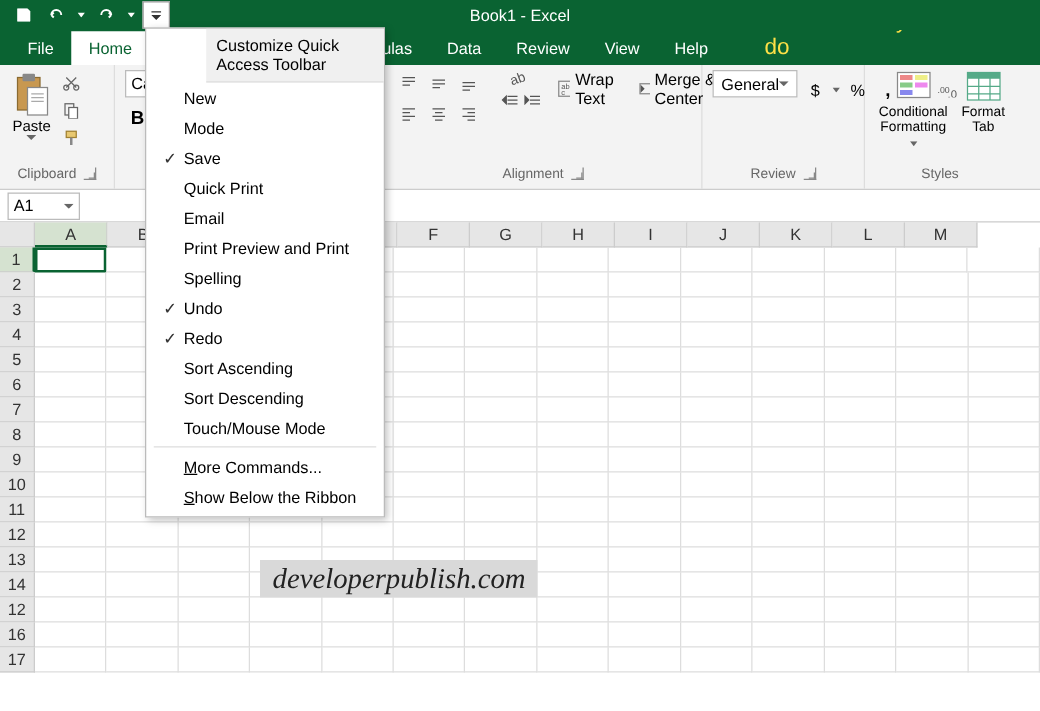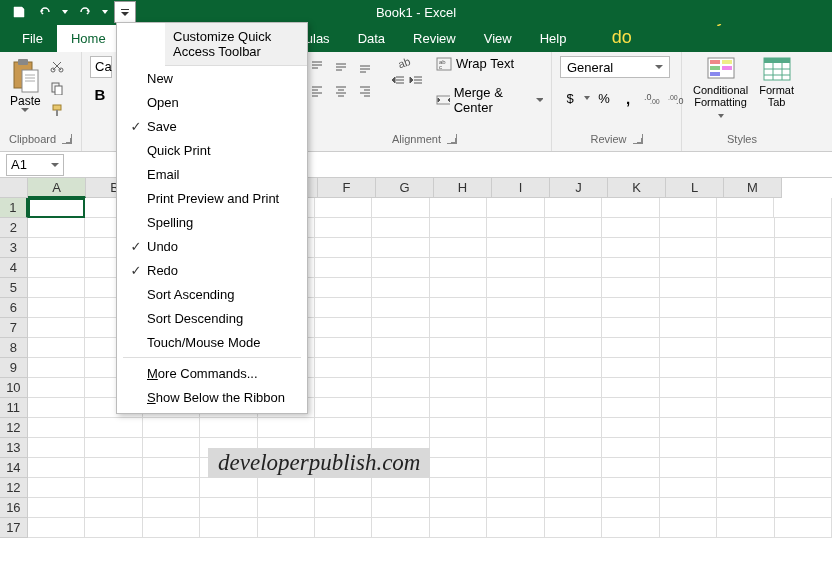--- a/index.html
+++ b/index.html
@@ -22,21 +22,21 @@
 .group-content { display: flex; align-items: flex-start; gap: 4px; flex: 1; }
 .clipboard-paste { display: flex; flex-direction: column; align-items: center; cursor: pointer; padding: 2px; }
 .paste-icon { width: 30px; height: 36px; }
 .small-btn { width: 20px; height: 20px; display: flex; align-items: center; justify-content: center; cursor: pointer; }
 .vert-btns { display: flex; flex-direction: column; gap: 2px; }
 .bold-btn { font-weight: bold; font-size: 15px; cursor: pointer; display: flex; align-items: center; width: 20px; height: 20px; justify-content: center; }
 .font-box { border: 1px solid #bbb; background: #fff; padding: 2px 4px; font-size: 13px; height: 22px; width: 22px; }
 .align-grid { display: grid; grid-template-columns: repeat(3, 22px); grid-template-rows: repeat(2, 22px); gap: 2px; }
 .align-btn { display: flex; align-items: center; justify-content: center; cursor: pointer; }
 .indent-btns { display: flex; gap: 2px; margin-left: 4px; }
-.wrap-merge { display: flex; flex-direction: column; gap: 14px; margin-left: 8px; }
+.wrap-merge { display: flex; flex-direction: row; gap: 14px; margin-left: 8px; }
 .wrap-btn { display: flex; align-items: center; gap: 4px; font-size: 13px; cursor: pointer; }
 .number-box { border: 1px solid #bbb; background: #fff; padding: 2px 6px; font-size: 13px; width: 110px; display: flex; justify-content: space-between; align-items: center; height: 22px; }
 .num-btns { display: flex; gap: 4px; margin-top: 6px; }
 .styles-content { display: flex; gap: 8px; }
 .style-btn { display: flex; flex-direction: column; align-items: center; font-size: 11px; text-align: center; cursor: pointer; }
 .style-icon { width: 30px; height: 28px; }
 .launcher { width: 10px; height: 10px; border: 1px solid #888; border-top: none; border-left: none; position: relative; }
 .launcher::after { content: ''; position: absolute; width: 4px; height: 4px; border-right: 1px solid #888; border-bottom: 1px solid #888; right: 0; bottom: 0; }
 
 .formula-bar { height: 26px; border-bottom: 1px solid #ccc; display: flex; align-items: center; }
@@ -114,21 +114,21 @@
   <div class="tell-me">
     <svg width="14" height="14">
         <circle cx="7" cy="5" r="4" fill="none" stroke="#fff"></circle>
         <path stroke="#fff" d="M5 9v2h4V9"></path>
       </svg>
     <span>Tell me what you want to do</span>
   </div>
 </div>
 
 <div class="ribbon">
-  <div class="ribbon-group" style="width:82px">
+  <div class="ribbon-group" style="width:92px">
     <div class="group-content">
       <div class="clipboard-paste">
         <svg class="paste-icon" viewBox="0 0 30 36">
           <rect x="4" y="4" width="18" height="26" fill="#c89850" stroke="#8a6a30"></rect>
           <rect x="8" y="1" width="10" height="6" rx="1" fill="#888"></rect>
           <rect x="12" y="12" width="16" height="22" fill="#fff" stroke="#888"></rect>
           <path stroke="#aaa" d="M15 17h10M15 20h10M15 23h10"></path>
         </svg>
         <span style="font-size:12px">Paste</span>
         <svg width="8" height="4">
@@ -249,21 +249,21 @@
         </div>
       </div>
     </div>
     <div class="group-label">
         <span>Alignment</span>
         <span class="launcher"></span>
       </div>
   </div>
 
   <div class="ribbon-group" style="width:130px">
-    <div class="group-content" style="flex-direction:column">
+    <div class="group-content" style="flex-direction:row">
       <div class="number-box">
         <span>General</span>
         <svg width="8" height="4">
             <path fill="#666" d="M0 0h8L4 4z"></path>
           </svg>
       </div>
       <div class="num-btns">
         <div class="small-btn">
             <span style="font-size:13px">$</span>
           </div>
@@ -650,21 +650,21 @@
 
 <div class="dropdown-menu">
   <div class="dropdown-title">Customize Quick Access Toolbar</div>
   <div id="menu-items">
       <div class="menu-item">
         <span class="check-col"></span>
         <span>New</span>
       </div>
       <div class="menu-item">
         <span class="check-col"></span>
-        <span>Open</span>
+        <span>Mode</span>
       </div>
       <div class="menu-item">
         <span class="check-col">✓</span>
         <span>Save</span>
       </div>
       <div class="menu-item">
         <span class="check-col"></span>
         <span>Quick Print</span>
       </div>
       <div class="menu-item">

